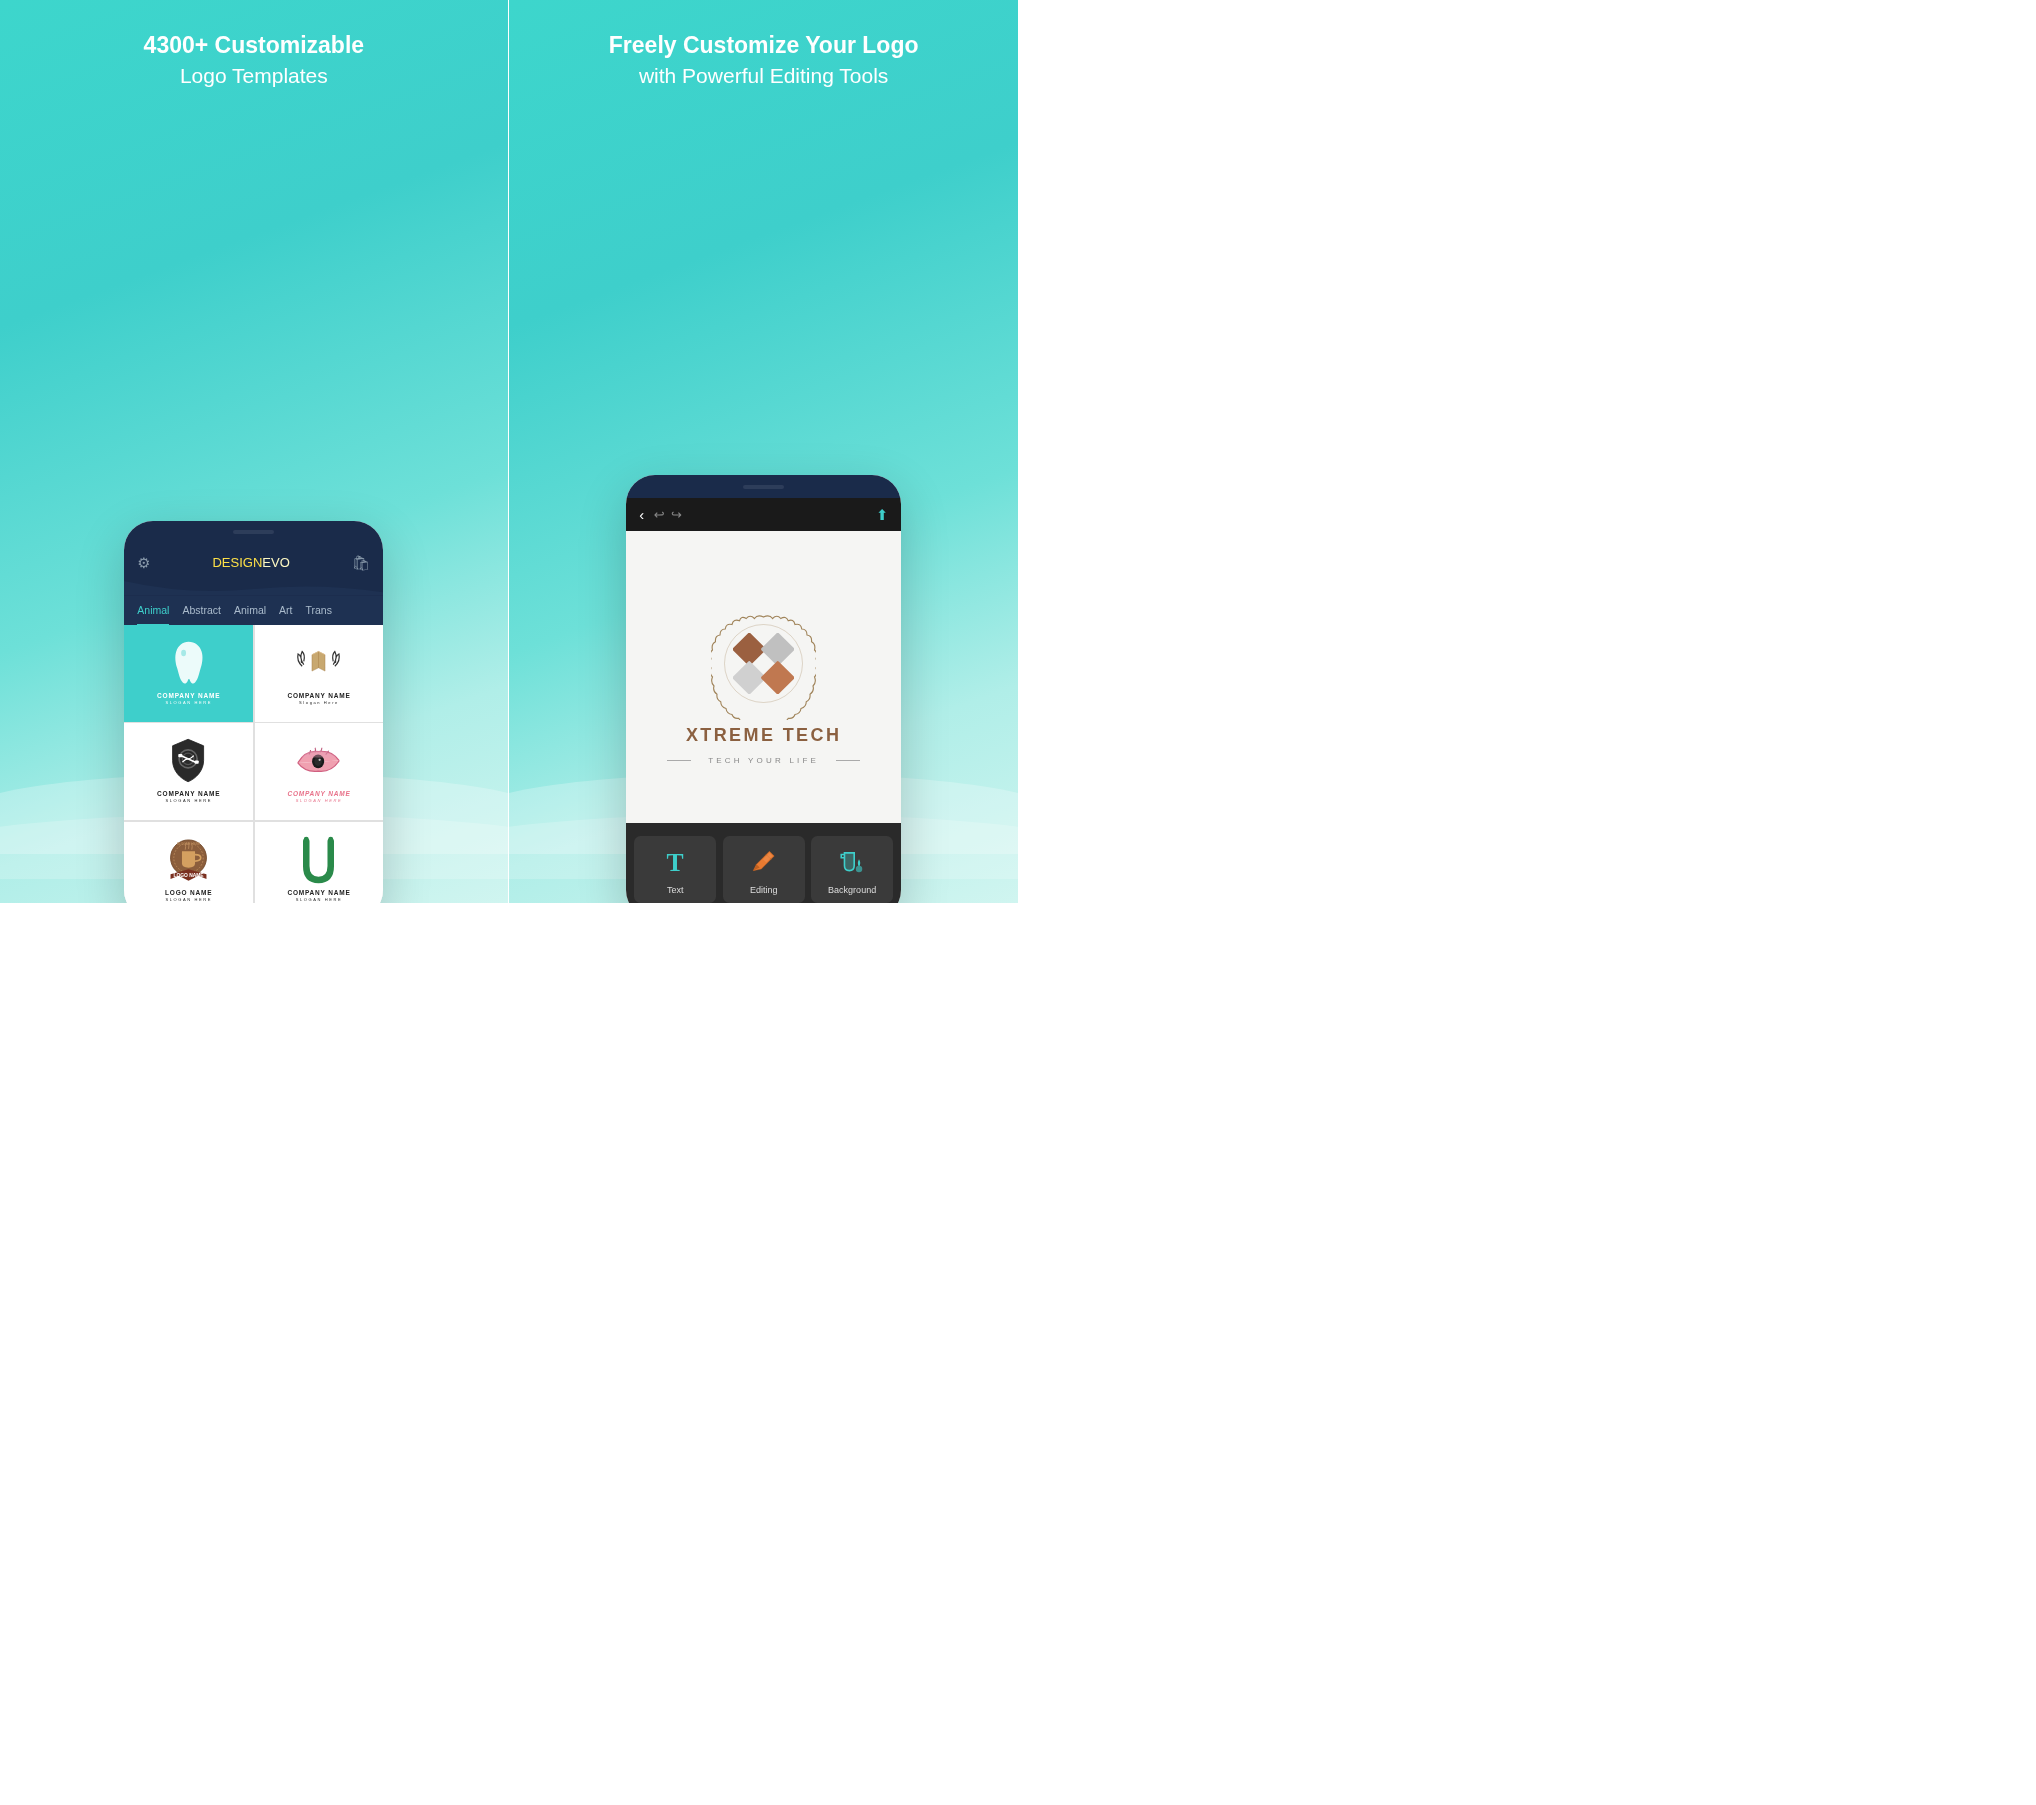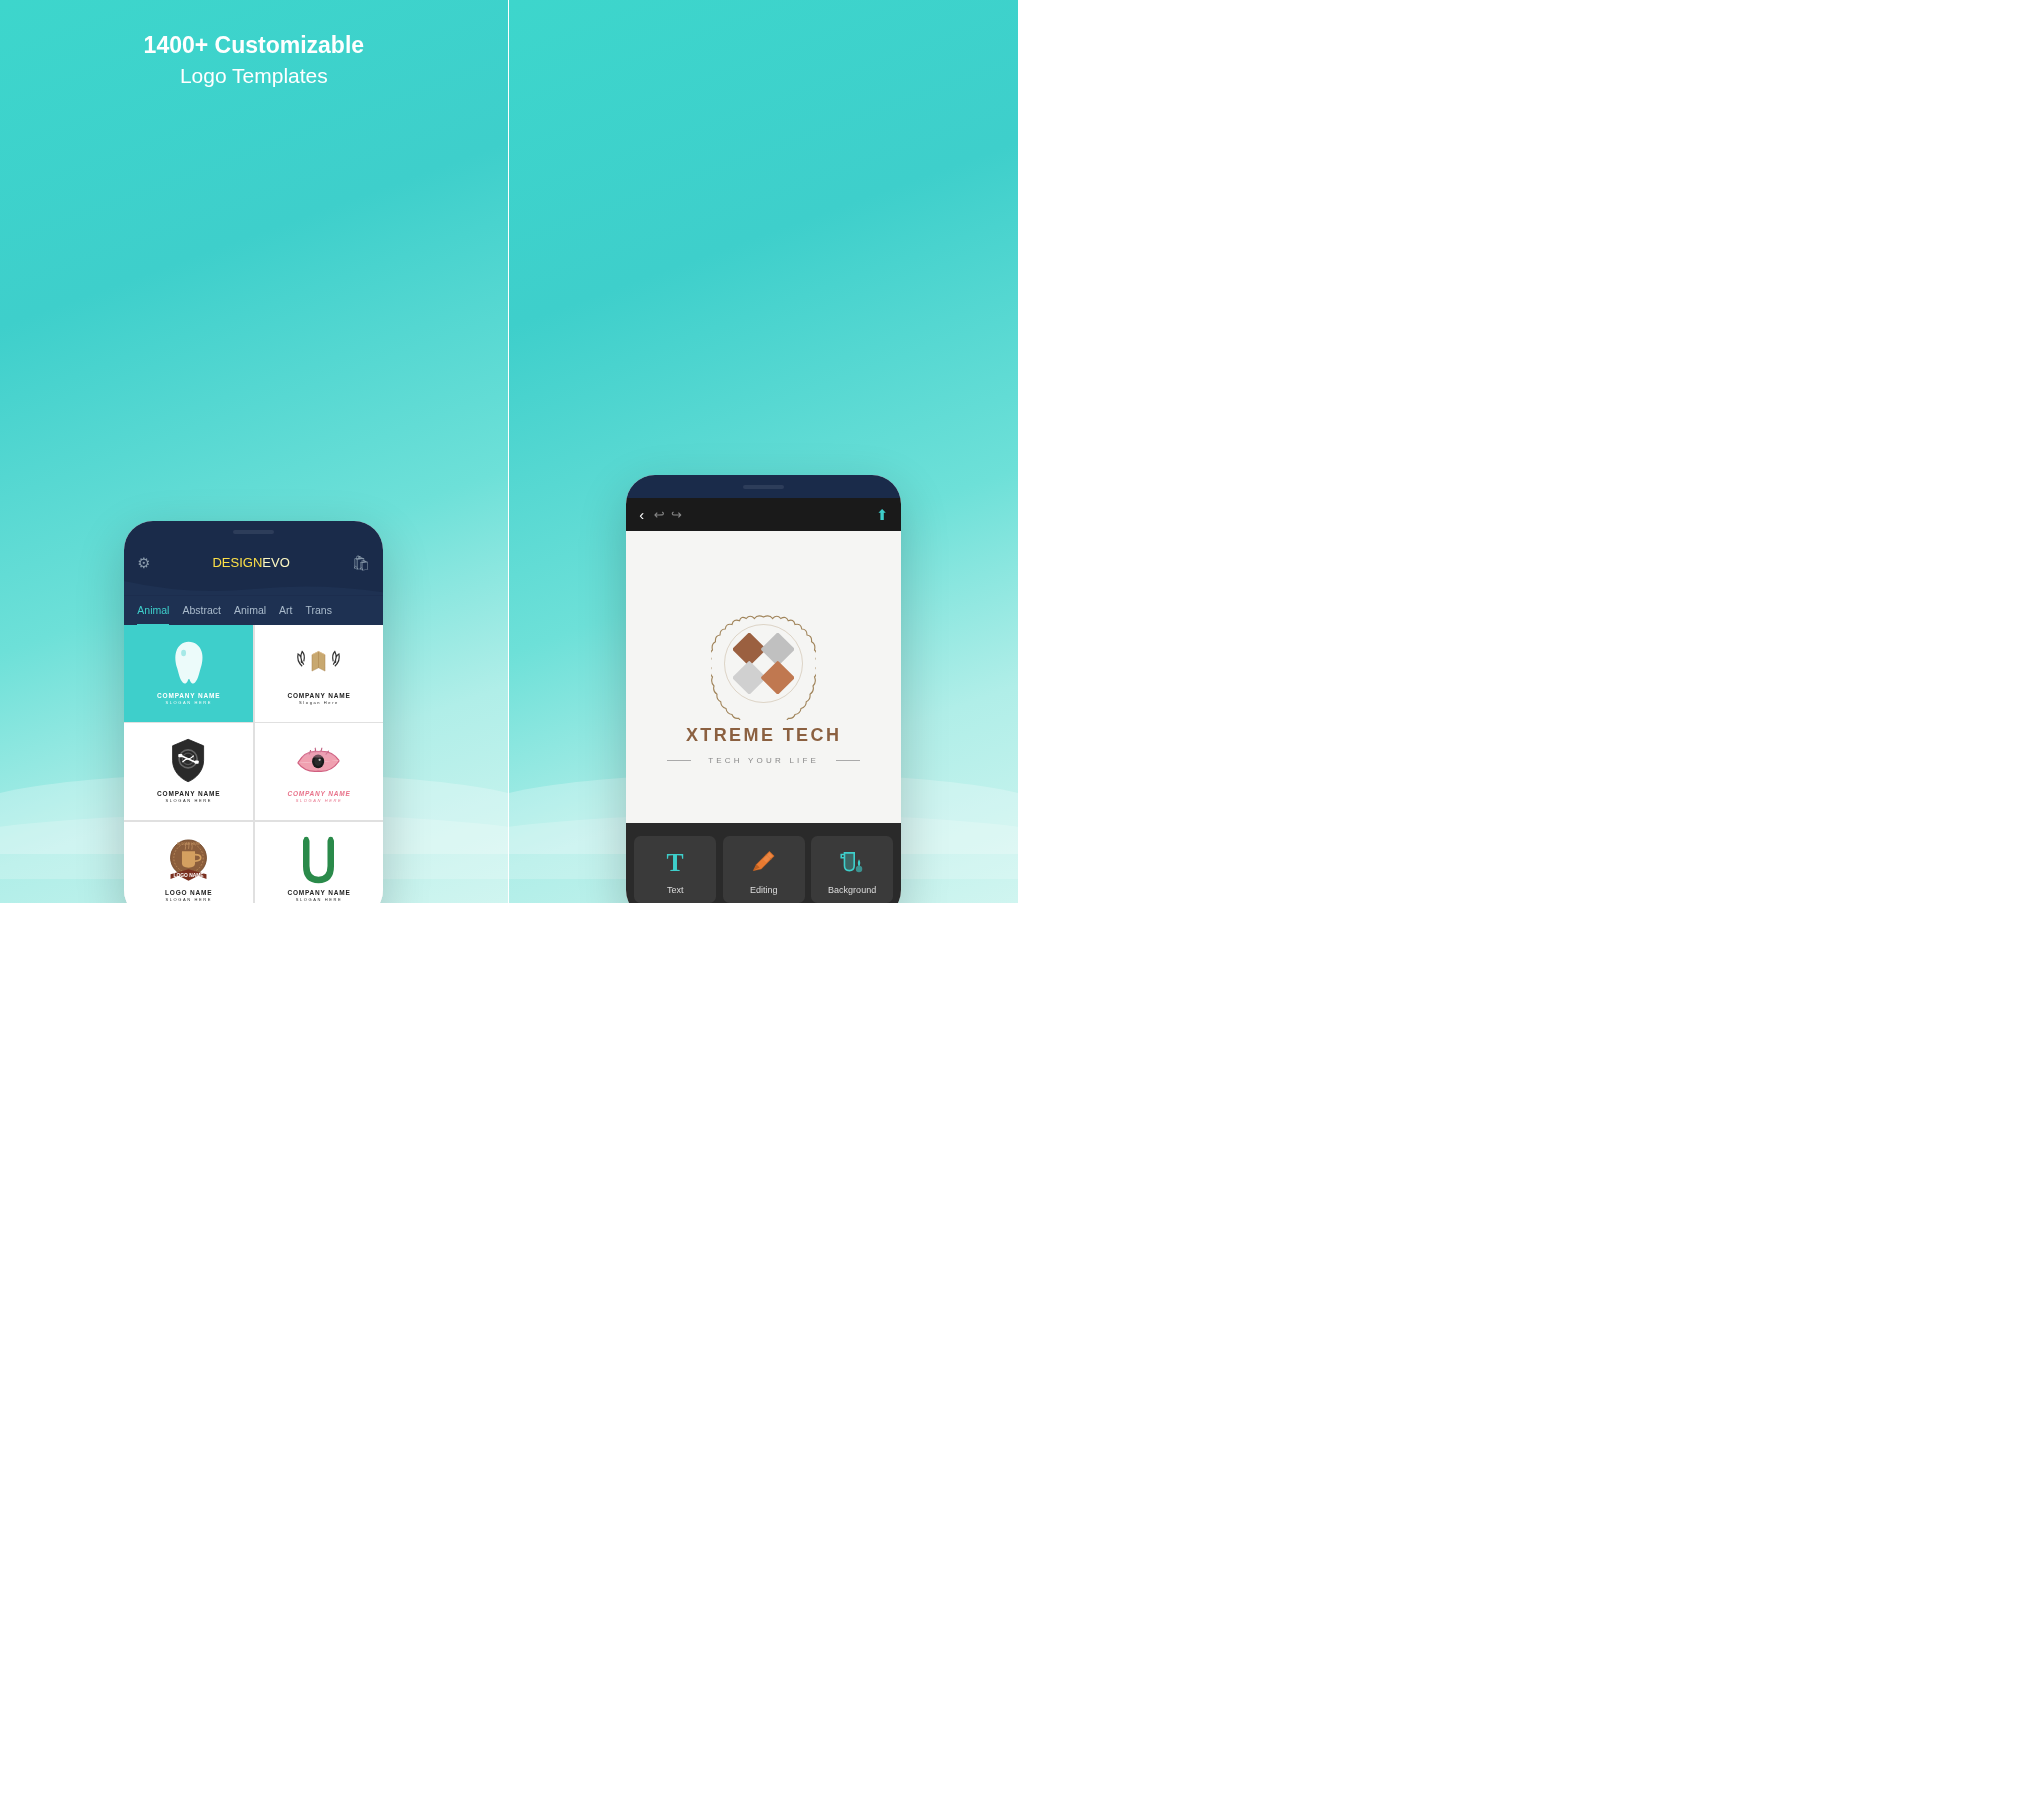--- a/index.html
+++ b/index.html
@@ -346,21 +346,21 @@
       height: 100%;
       background: rgba(255,255,255,0.3);
       flex-shrink: 0;
     }
   </style>
 </head>
 <body>
 
 <div class="left-panel">
   <div class="panel-title">
-    <span class="bold-line">1400+ Customizable</span>
+    <span class="bold-line">4300+ Customizable</span>
     <span class="light-line">Logo Templates</span>
   </div>
 
   <div class="wave-deco"></div>
   <div class="wave-deco2"></div>
 
   <div class="phone-container">
     <div class="phone-mockup">
 
       <div class="phone-top-bar">
@@ -503,20 +503,24 @@
         </div>
 
       </div>
     </div>
   </div>
 </div>
 
 <div class="divider"></div>
 
 <div class="right-panel">
+  <div class="panel-title">
+    <span class="bold-line">Freely Customize Your Logo</span>
+    <span class="light-line">with Powerful Editing Tools</span>
+  </div>
 
   <div class="wave-deco"></div>
   <div class="wave-deco2"></div>
 
   <div class="phone-container">
     <div class="right-phone-mockup">
 
       <div class="phone-top-bar">
         <div class="phone-speaker"></div>
       </div>

